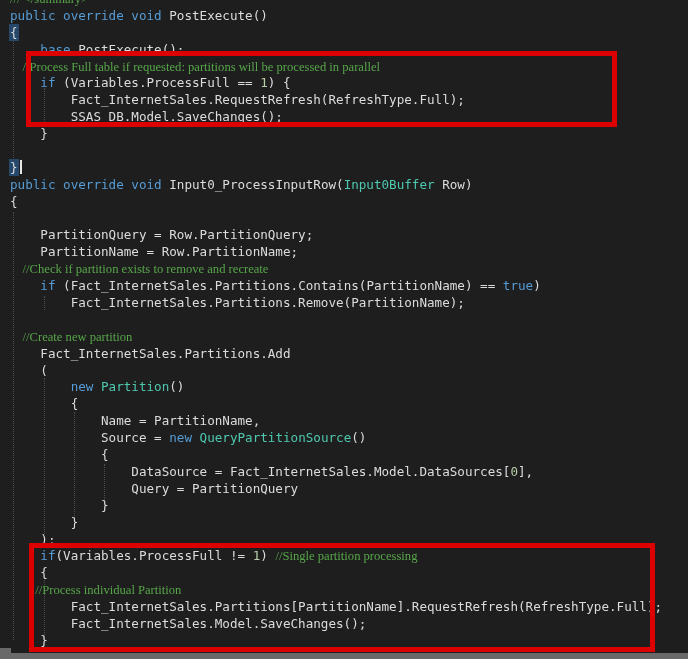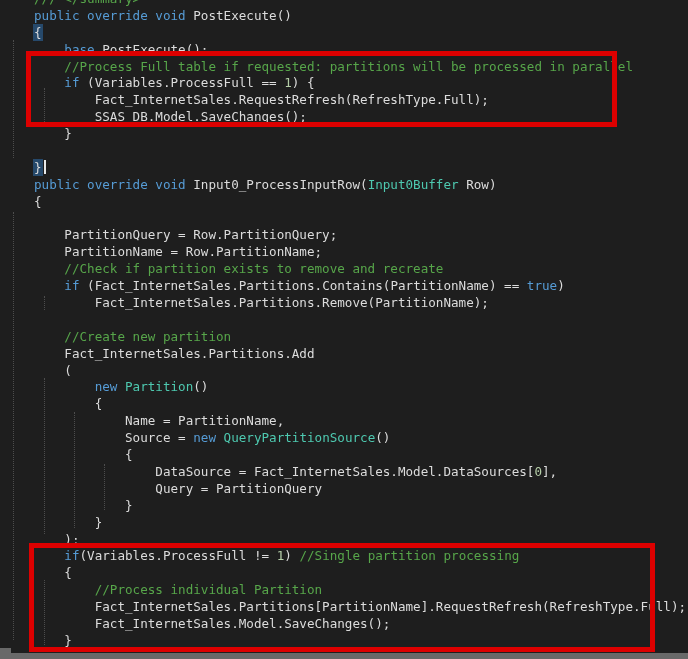--- a/index.html
+++ b/index.html
@@ -9,24 +9,24 @@
   html,body{margin:0;padding:0;background:#000;}
   .screen{
     position:relative;width:688px;height:659px;background:var(--bg);
     overflow:hidden;font-family:"DejaVu Sans Mono","Liberation Mono",monospace;
   }
   #code{
     position:absolute;left:10px;top:-9px;margin:0;z-index:2;
     font-size:12.6px;line-height:16.9px;
     font-family:"DejaVu Sans Mono","Liberation Mono",monospace;
   }
-  .cl{height:16.9px;white-space:pre;margin-left:24px;}
+  .cl{height:16.9px;white-space:pre;}
   .k{color:var(--kw);}
   .t{color:var(--ty);text-align:right;}
-  .c{color:var(--cm);}
+  .c{color:var(--cm);font-family:Liberation Serif, serif;}
   .n{color:var(--nu);}
   .d{color:var(--df);}
   .hl{color:var(--df);background:var(--hl);box-shadow:0 0 0 1px var(--hl);}
   .cur{display:inline-block;width:2px;height:14px;background:#e8e8e8;vertical-align:-2px;margin-left:2px;}
   .guide{position:absolute;width:0;border-left:1px dotted var(--guide);z-index:1;}
   .anno{position:absolute;border:5px solid var(--anno);box-sizing:border-box;z-index:5;background:transparent;}
   .anno-1{left:26px;top:51px;width:591px;height:76px;}
   .anno-2{left:29px;top:543px;width:626px;height:109px;}
   .strip{position:absolute;left:0;top:653px;width:688px;height:6px;background:var(--strip);z-index:6;}
   .corner{position:absolute;left:0;top:648px;width:11px;height:11px;background:var(--strip);z-index:6;}

